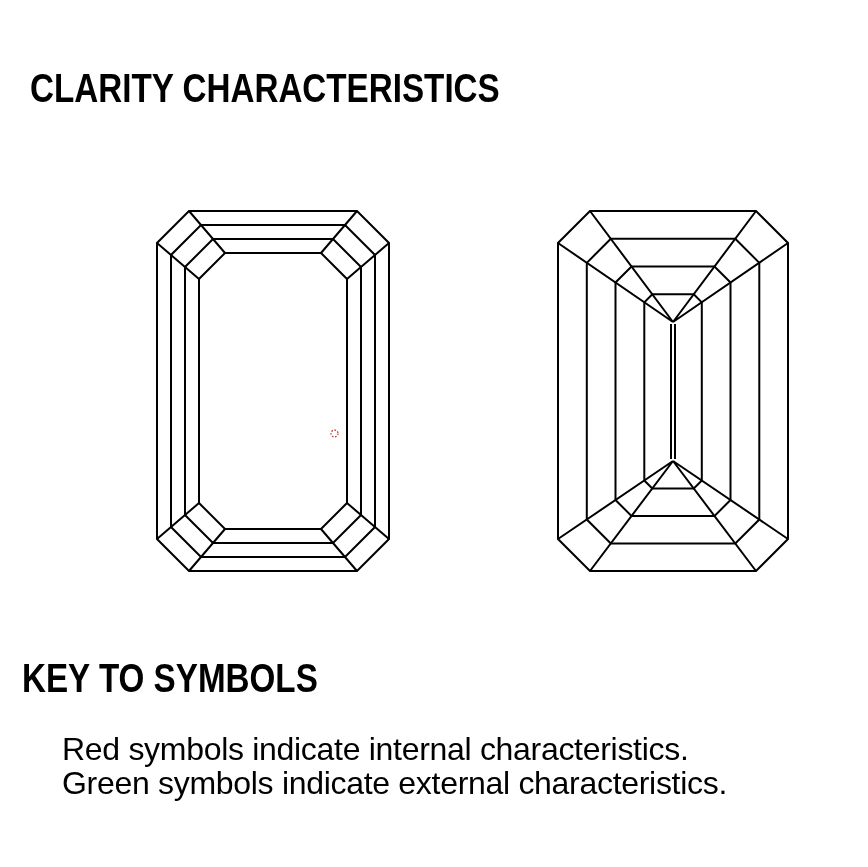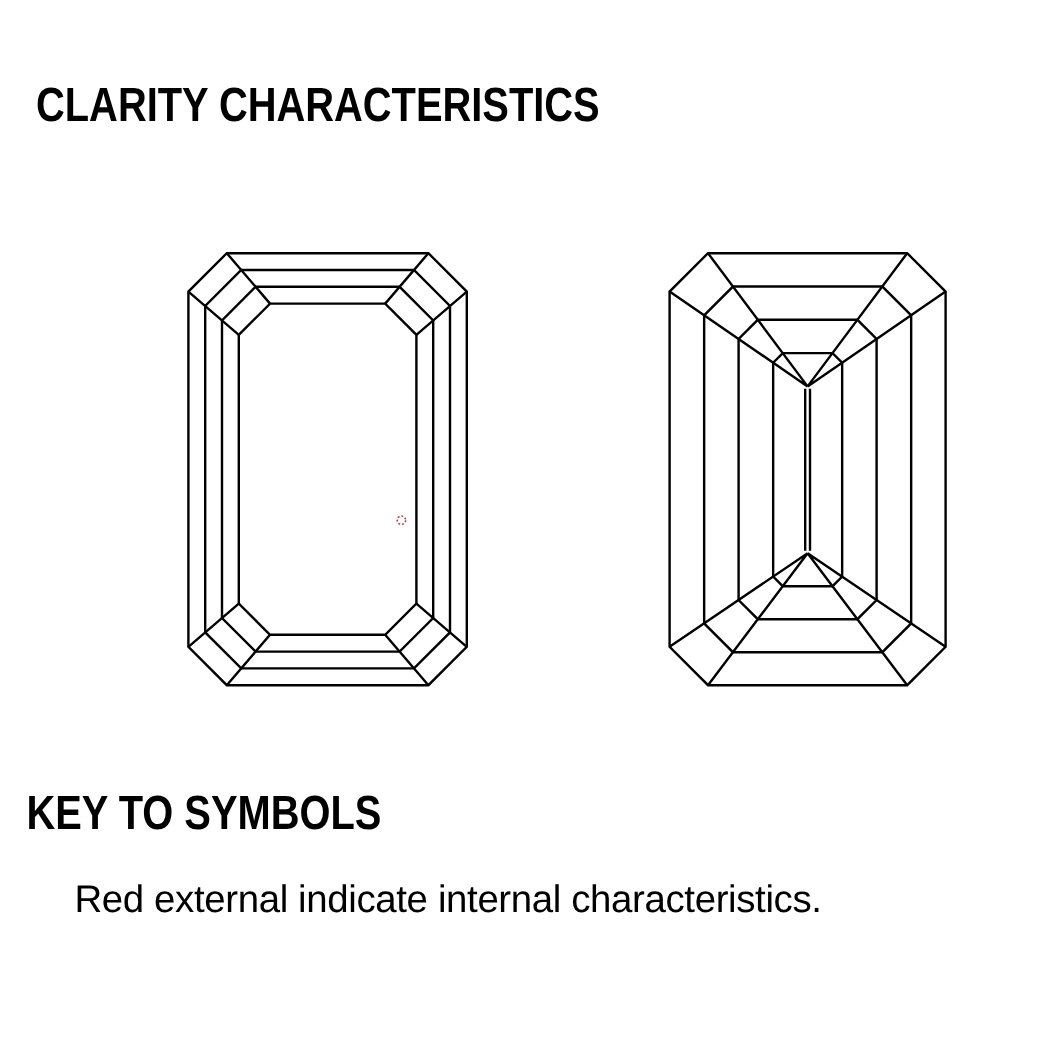--- a/index.html
+++ b/index.html
@@ -50,14 +50,15 @@
     <path class="stone-line" d="M652.3,294.3 L693.8,294.3 L701.8,302.3 L701.8,480.5 L693.8,488.5 L652.3,488.5 L644.3,480.5 L644.3,302.3 Z"></path>
     <path class="stone-line" d="M590,211 L673,322 M756,211 L673,322 M788,243 L673,322 M558,243 L673,322
              M788,539 L673,461 M558,539 L673,461 M590,571 L673,461 M756,571 L673,461"></path>
     <path class="stone-line" d="M671,324 L671,459 M675,324 L675,459"></path>
   </g>
 </svg>
 
 <h2 class="key-heading">KEY TO SYMBOLS</h2>
 
 <p class="key-text">
-  <span>Red external indicate internal characteristics.</span><br>
+  <span>Red symbols indicate internal characteristics.</span><br>
+  <span>Green symbols indicate external characteristics.</span>
 </p>
 
 </body></html>

